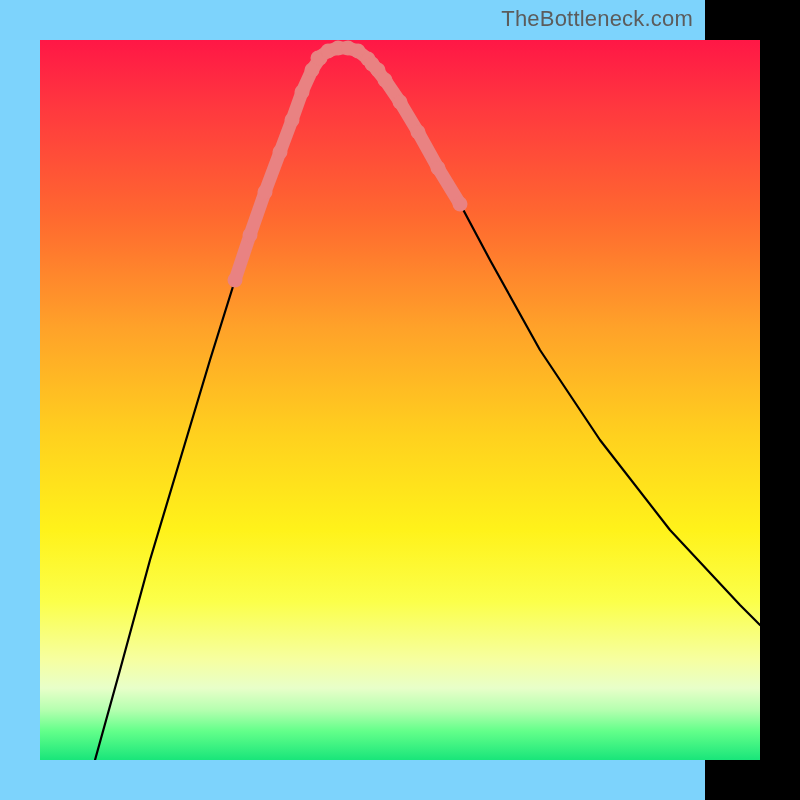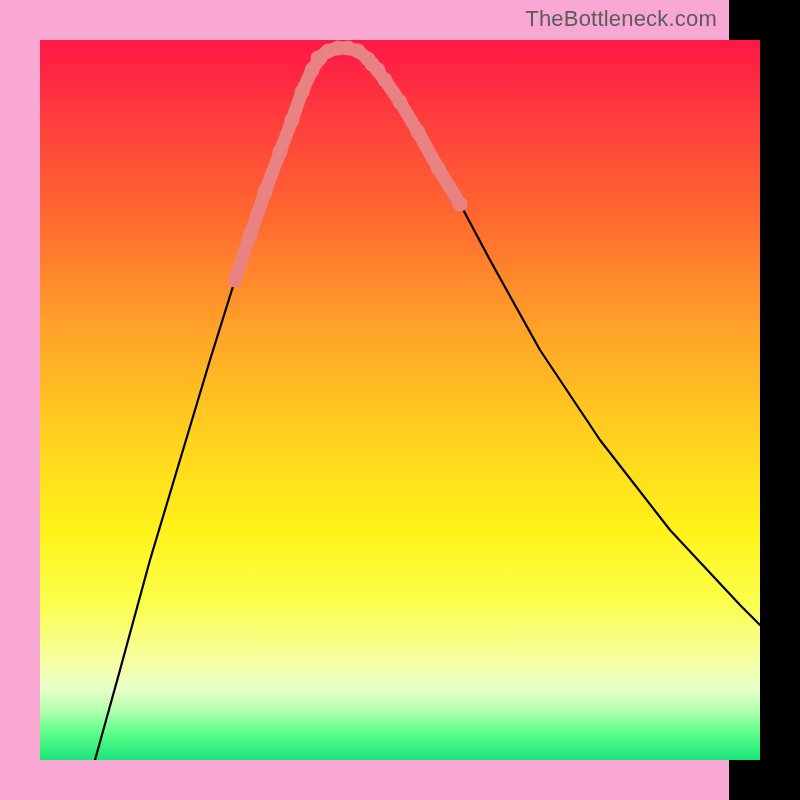--- a/index.html
+++ b/index.html
@@ -10,22 +10,21 @@
     background: #000;
     font-family: Arial, Helvetica, sans-serif;
     overflow: hidden;
   }
   .frame {
     position: absolute;
     left: 0;
     top: 0;
     width: 705px;
     height: 800px;
-    background: #f9a8d4;
-    padding-left: 24px;
+    background: #7dd3fc;
   }
   .plot {
     position: absolute;
     left: 40px;
     top: 40px;
     width: 720px;
     height: 720px;
     
     background: linear-gradient(
       to bottom,

